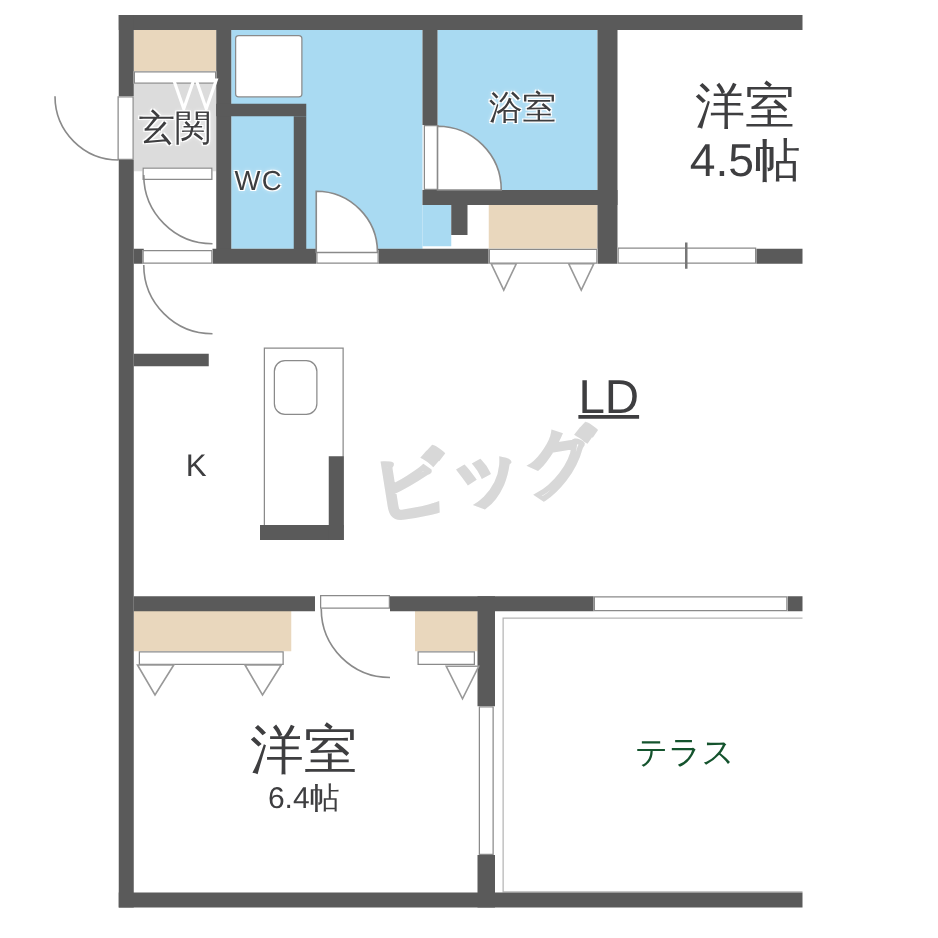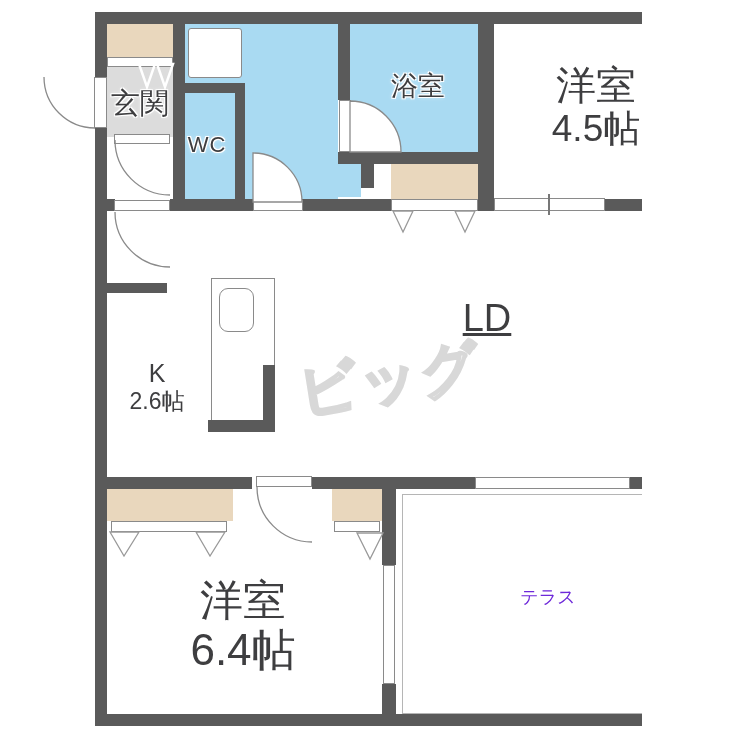--- a/index.html
+++ b/index.html
@@ -107,23 +107,22 @@
   <div class="lbl" style="left:368px;top:71px;width:100px;font-size:27px;">浴室</div>
   <div class="lbl" style="left:496px;top:62px;width:200px;">
     <span style="position:static;display:block;font-size:40px;">洋室</span>
     <span style="position:static;display:block;font-size:37px;">4.5帖</span>
   </div>
   <div class="lbl" style="left:387px;top:297px;width:200px;">
     <span style="position:static;display:block;font-size:38px;text-decoration:underline;">LD</span>
   </div>
   <div class="lbl" style="left:107px;top:359px;width:100px;">
     <span style="position:static;display:block;font-size:25px;">K</span>
-    <span style="position:static;display:block;font-size:23px;">2.6帖</span>
   </div>
   <div class="lbl" style="left:143px;top:576px;width:200px;">
     <span style="position:static;display:block;font-size:43px;">洋室</span>
-    <span style="position:static;display:block;font-size:44px;">6.4帖</span>
+    <span style="position:static;display:block;font-size:24px;">6.4帖</span>
   </div>
-  <div class="lbl" style="left:448px;top:587px;width:200px;font-size:18px;color:#6d28d9;">テラス</div>
+  <div class="lbl" style="left:448px;top:587px;width:200px;font-size:26px;color:#14532d;">テラス</div>
 
   <div class="watermark" style="left:298px;top:340px;font-size:58px;">ビッグ</div>
 
 </div>
 
 </body></html>

